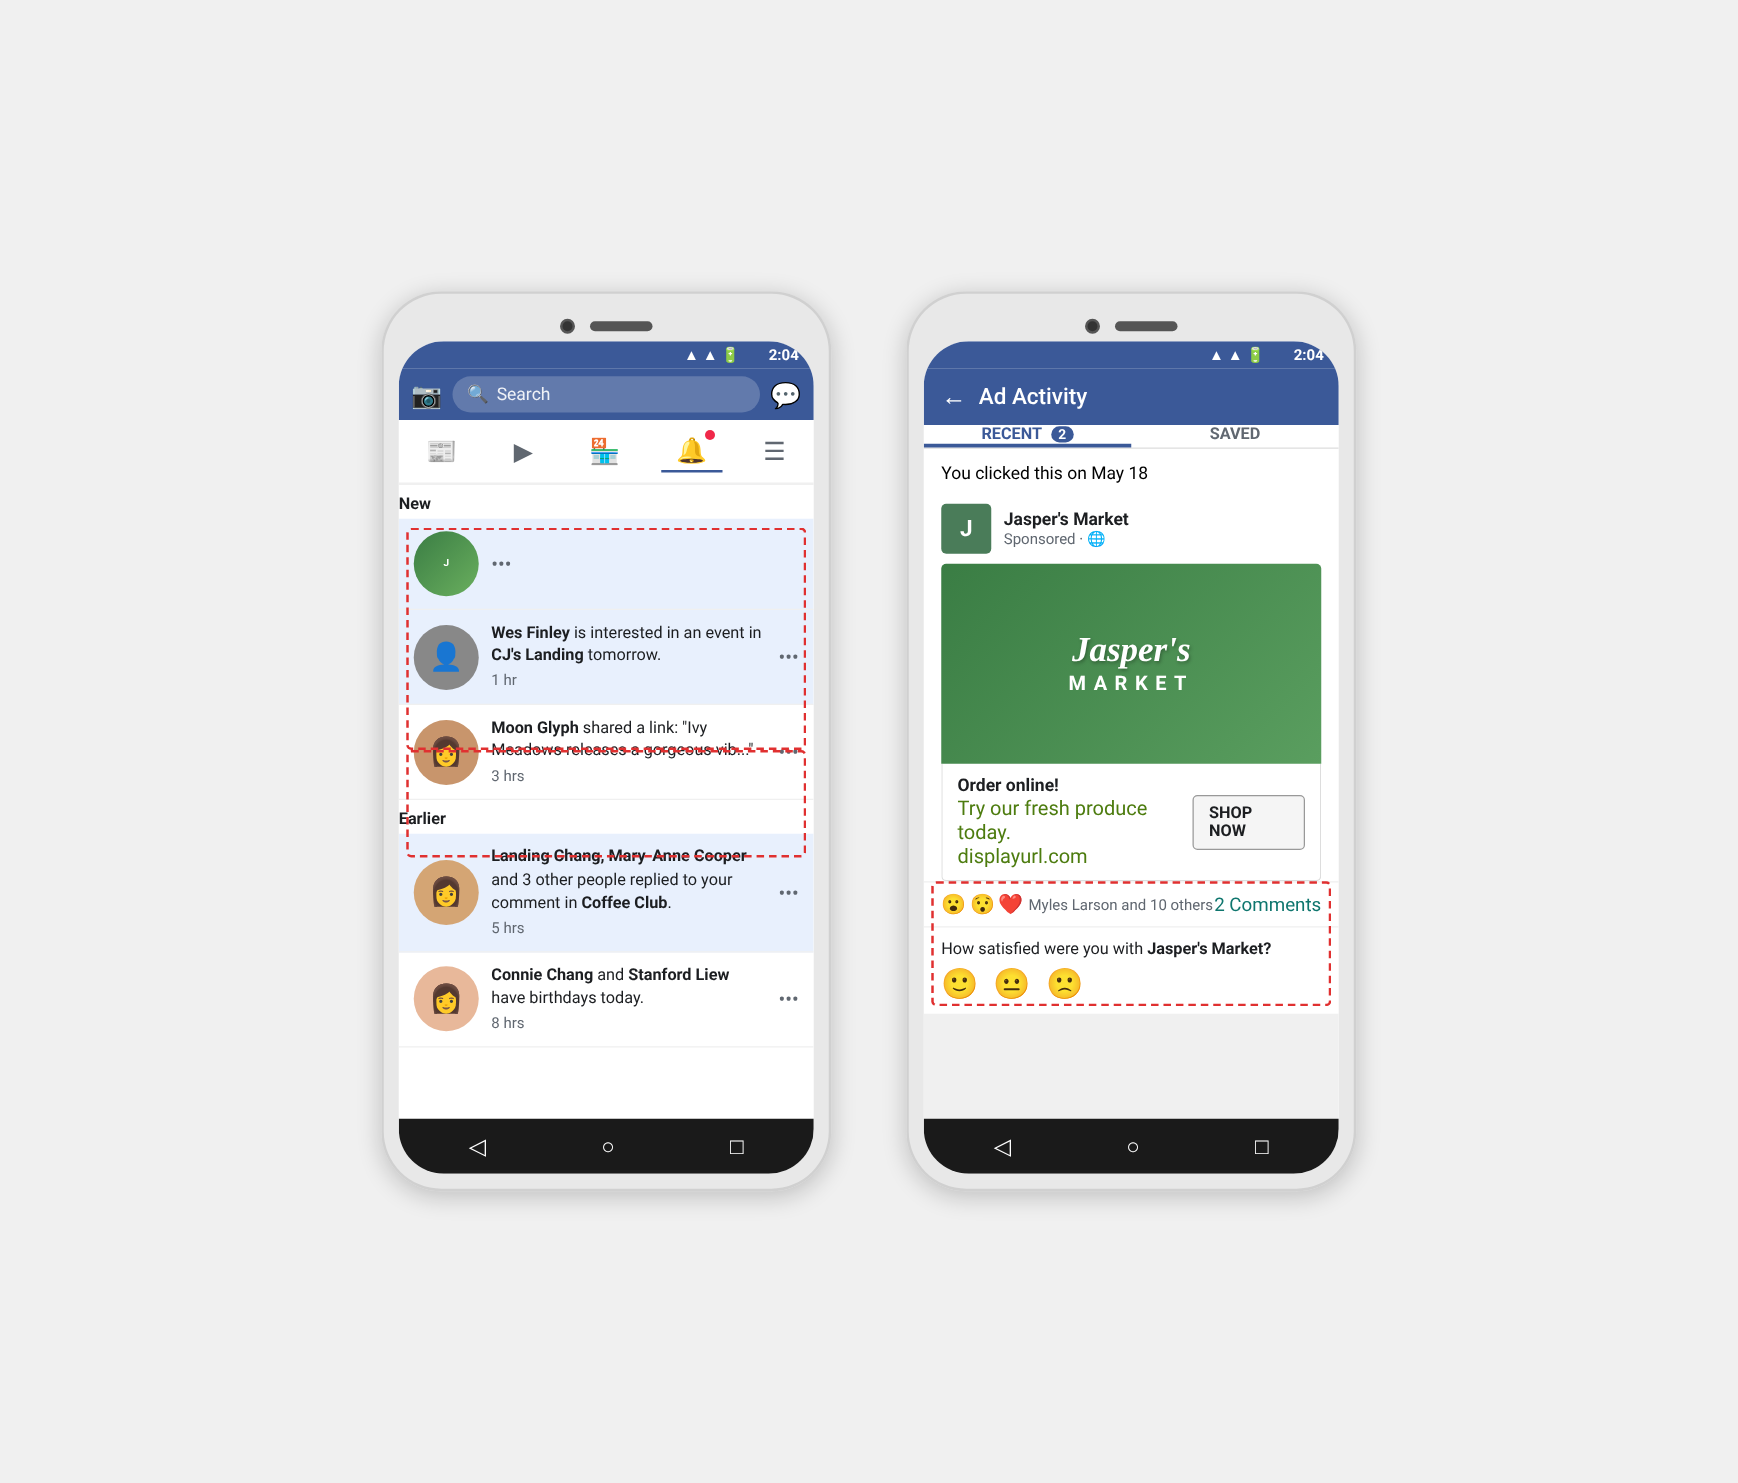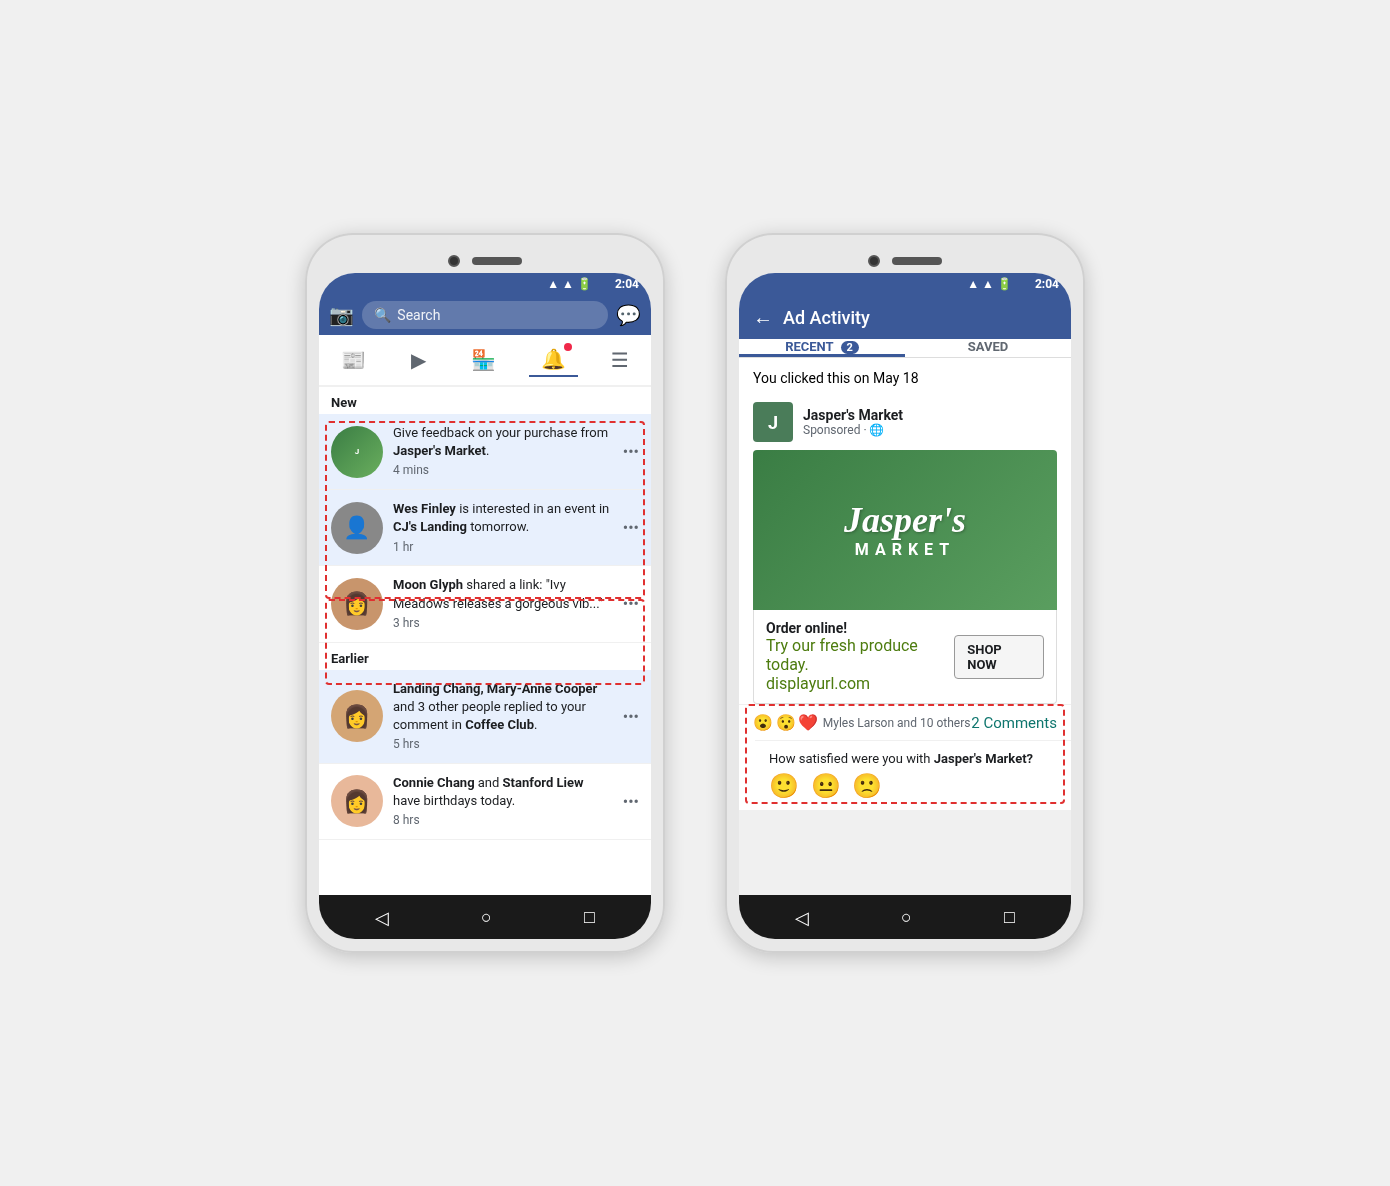--- a/index.html
+++ b/index.html
@@ -119,21 +119,21 @@
       top: 0; right: 6px;
       width: 8px; height: 8px;
       background: #f02849;
       border-radius: 50%;
     }
     
     .feed-section-label {
       font-size: 13px;
       font-weight: bold;
       color: #1c1e21;
-      padding: 8px 12px 4px;
+      padding: 8px 0 4px;
       border-radius: 13px;
     }
     .notification-item {
       display: flex;
       align-items: center;
       padding: 10px 12px;
       gap: 10px;
       border-bottom: 1px solid #f0f0f0;
       position: relative;
     }
@@ -239,21 +239,21 @@
     }
     .jaspers-market-img {
       width: 100%;
       height: 100%;
       display: flex;
       flex-direction: column;
       align-items: center;
       justify-content: center;
     }
     .jaspers-script {
-      font-size: 36px;
+      font-size: 28px;
       font-family: 'Georgia', serif;
       font-style: italic;
       color: white;
       font-weight: bold;
       text-shadow: 1px 1px 3px rgba(0,0,0,0.3);
       line-height: 1.1;
     }
     .jaspers-sub {
       font-size: 16px;
       letter-spacing: 6px;
@@ -287,21 +287,20 @@
       justify-content: space-between;
       padding: 8px 14px;
       border-top: 1px solid #f0f0f0;
     }
     .reaction-icons { display: flex; align-items: center; gap: 3px; font-size: 16px; }
     .reaction-text { font-size: 12px; color: #606770; margin-left: 4px; }
     .comments-count { font-size: 15px; color: #0f766e; }
     .satisfaction-row {
       padding: 10px 14px;
       border-top: 1px solid #f0f0f0;
-      margin-left: 16px;
     }
     .satisfaction-q { font-size: 13px; color: #1c1e21; }
     .satisfaction-q .bold { font-weight: bold; }
     .satisfaction-emojis { display: flex; gap: 12px; margin-top: 6px; font-size: 24px; }
     .feed-content {
       flex: 1;
       overflow: hidden;
     }
     
     .avatar-jasper {
@@ -384,24 +383,20 @@
 
       <div class="feed-content" style="position:relative;">
 
         <div class="feed-section-label">New</div>
 
         <div class="dashed-outline" style="top: 34px; left: 6px; right: 6px; height: 178px;"></div>
 
         <div class="notification-item highlighted">
           <div class="avatar-jasper notif-avatar">
             <span style="font-size:8px; text-align:center; line-height:1.2;">J</span>
-          </div>
-          <div class="notif-text">
-            <span>Give feedback on your purchase from <span class="bold">Jasper's Market</span>.</span>
-            <div class="notif-time">4 mins</div>
           </div>
           <span class="notif-more">•••</span>
         </div>
 
         <div class="dashed-outline" style="top: 212px; left: 6px; right: 6px; height: 86px;"></div>
 
         <div class="notification-item highlighted">
           <div class="avatar-wes notif-avatar">👤</div>
           <div class="notif-text">
             <span><span class="bold">Wes Finley</span> is interested in an event in <span class="bold">CJ's Landing</span> tomorrow.</span>

